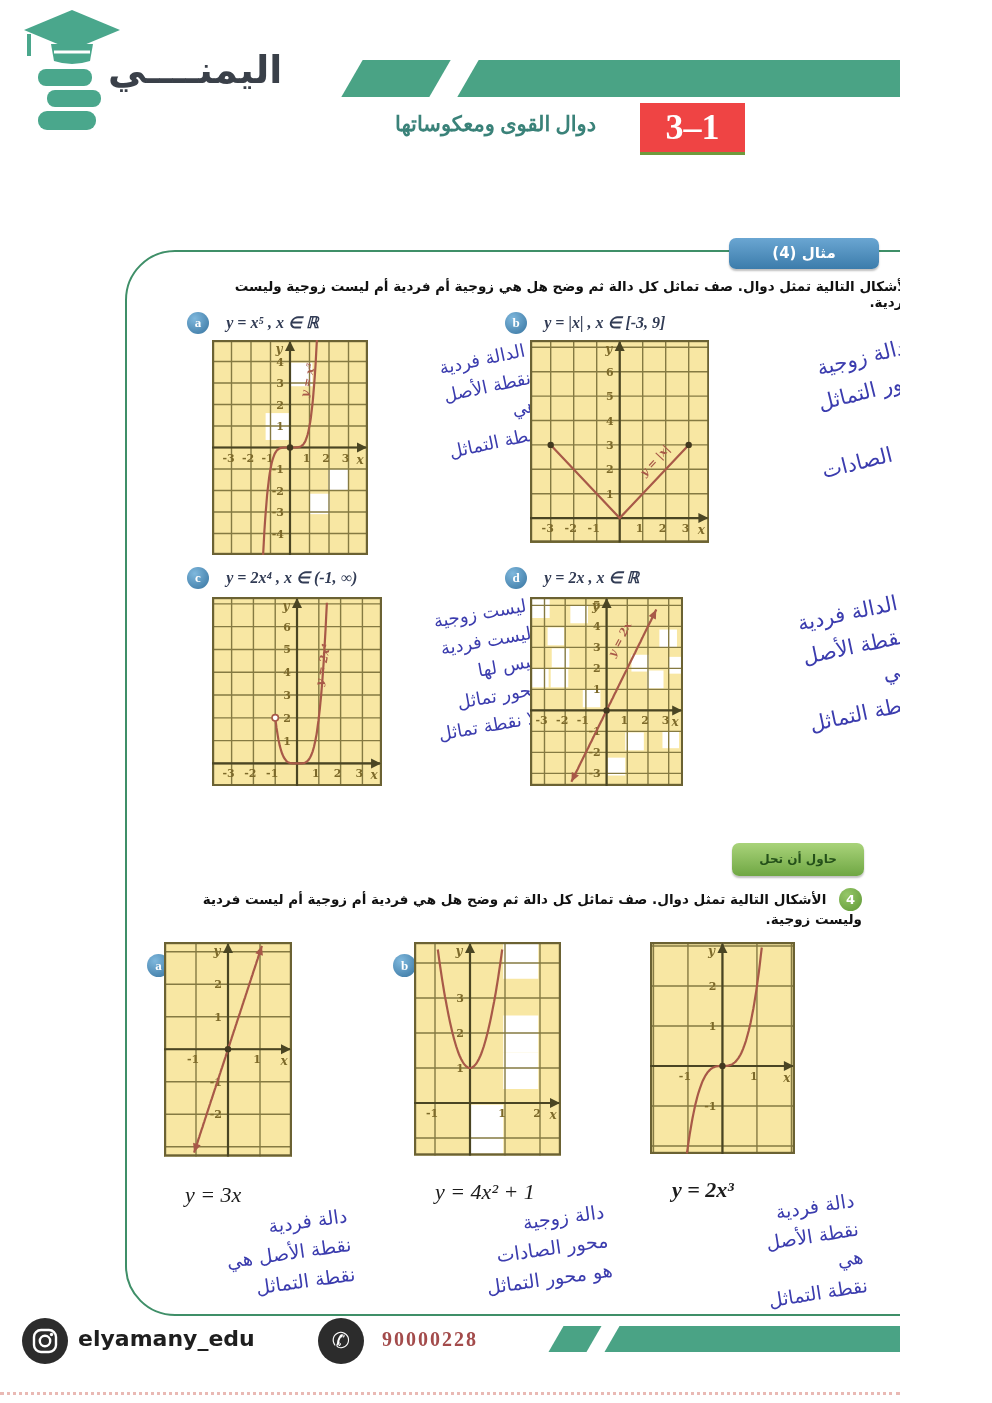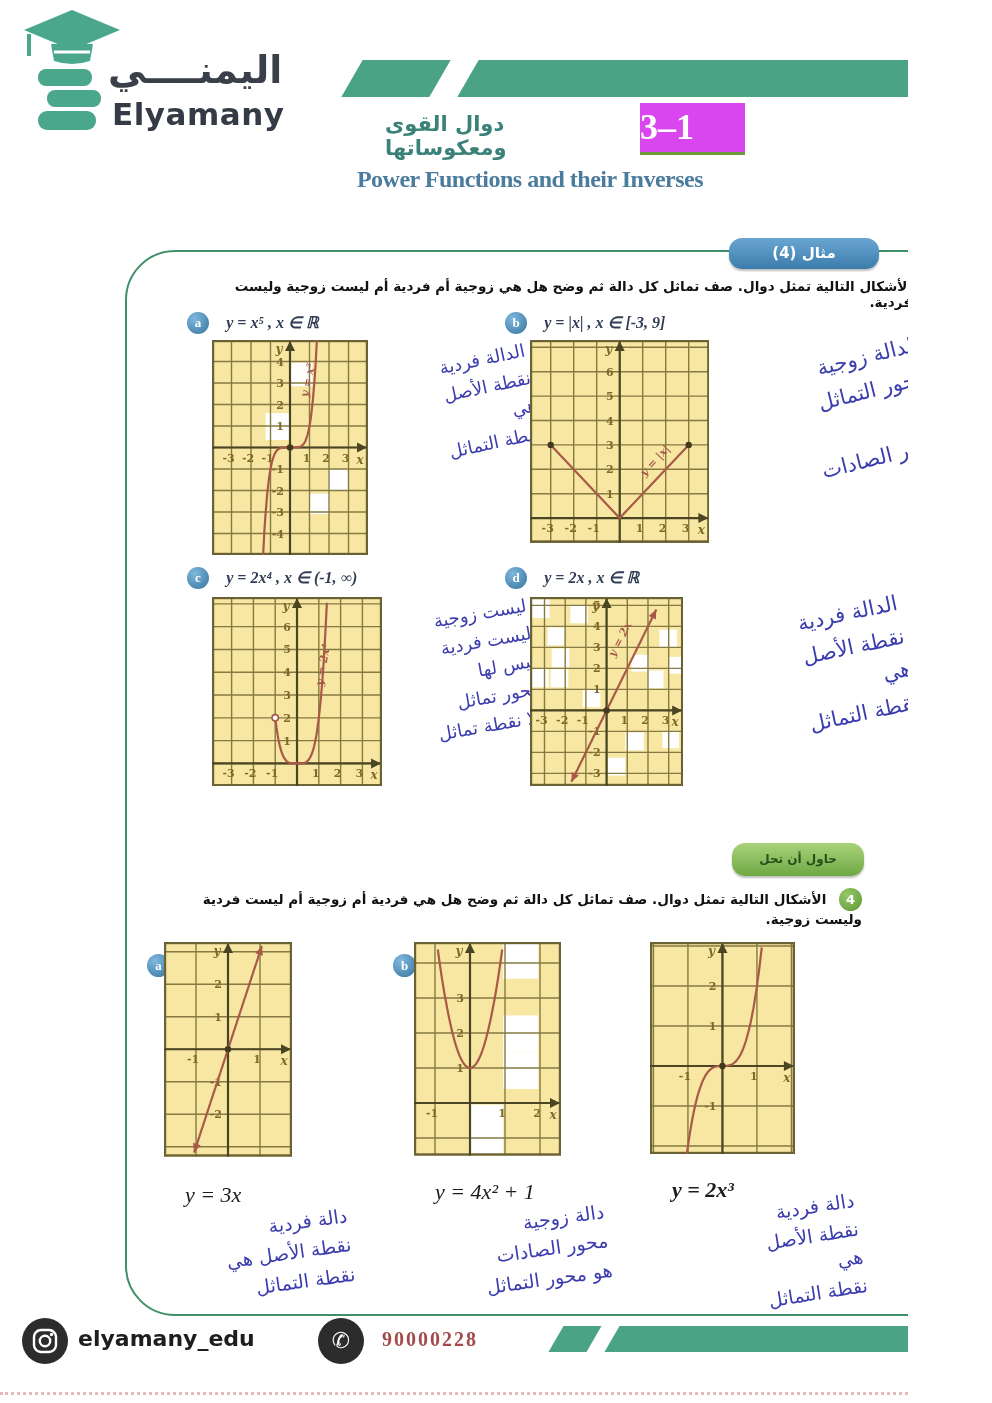--- a/index.html
+++ b/index.html
@@ -1,37 +1,37 @@
 <!DOCTYPE html>
 <html lang="ar"><head>
 <meta charset="utf-8">
 <style>
   html,body{margin:0;padding:0;background:#ffffff;}
   #page{position:relative;width:900px;height:1403px;background:#fff;overflow:hidden;
-        font-family:"DejaVu Sans",sans-serif;padding-left:8px;}
+        font-family:"DejaVu Sans",sans-serif;}
   .abs{position:absolute;}
 
   
   #logo-arabic{position:absolute;left:108px;top:48px;font-size:38px;font-weight:bold;color:#3a4049;direction:rtl;}
   #logo-latin{position:absolute;left:112px;top:96px;font-size:31px;font-weight:bold;color:#353b46;letter-spacing:.5px;}
   .banner{position:absolute;top:60px;height:37px;background:#4aa385;transform:skewX(-30deg);}
   #banner-small{left:352px;width:88px;}
   #banner-main{left:468px;width:560px;}
-  #lesson-box{position:absolute;left:640px;top:103px;width:105px;height:49px;background:#d946ef;
-      color:#fff;font-size:36px;font-weight:bold;line-height:49px;
+  #lesson-box{position:absolute;left:640px;top:103px;width:105px;height:49px;background:#ef4444;
+      color:#fff;font-size:36px;font-weight:bold;text-align:center;line-height:49px;
       border-bottom:3px solid #6f9a3c;font-family:"Liberation Serif",serif;}
-  #lesson-title-ar{position:absolute;left:385px;top:112px;width:235px;text-align:left;direction:rtl;
-      color:#3a8279;font-size:21px;font-weight:bold;}
+  #lesson-title-ar{position:absolute;left:395px;top:112px;width:235px;text-align:left;direction:rtl;
+      color:#3a8279;font-size:21px;font-weight:bold;font-family:Liberation Serif, serif;}
   #lesson-title-en{position:absolute;left:200px;top:166px;width:660px;text-align:center;
       color:#4b7b9d;font-size:24px;font-weight:bold;letter-spacing:-0.5px;font-family:"Liberation Serif",serif;}
 
   
   #main-box{position:absolute;left:125px;top:250px;width:835px;height:1062px;
       border:2px solid #3f8f68;border-radius:50px;background:#fff;}
-  .pill{position:absolute;text-align:center;color:#fff;font-weight:bold;border-radius:13px;}
+  .pill{position:absolute;text-align:center;color:#fff;font-weight:bold;border-radius:7px;}
   #example-badge{left:602px;top:-14px;width:150px;height:31px;line-height:31px;font-size:15px;
       background:linear-gradient(#6aa6d2,#3c7cab);box-shadow:0 2px 2px rgba(0,0,0,.25);}
   #try-badge{left:605px;top:591px;width:132px;height:33px;line-height:33px;font-size:12px;
       color:#24501a;background:linear-gradient(#a9d37a,#6fa743);box-shadow:0 2px 2px rgba(0,0,0,.25);}
   .instruction{position:absolute;direction:rtl;text-align:right;color:#111;font-size:13.5px;font-weight:bold;}
   #ex-instruction{left:95px;right:50px;top:26px;}
   #q4-row{left:55px;right:100px;top:636px;direction:rtl;}
   .numcircle{display:inline-block;width:23px;height:23px;border-radius:50%;color:#fff;text-align:center;
       line-height:23px;font-size:13px;font-weight:bold;vertical-align:middle;margin-left:8px;}
   .green-circle{background:radial-gradient(circle at 35% 30%,#96c768,#5f9836);}
@@ -67,28 +67,26 @@
   <svg class="abs" style="left:20px;top:8px" width="100" height="130" viewBox="0 0 100 130">
     <polygon points="52,2 100,22 52,42 4,22" fill="#4aa78c"></polygon>
     <line x1="9" y1="26" x2="9" y2="48" stroke="#4aa78c" stroke-width="4"></line>
     <path d="M31,36 L73,36 L70,53 Q52,59 34,53 Z" fill="#4aa78c"></path>
     <path d="M34,44 L70,44" stroke="#fff" stroke-width="3"></path>
     <rect x="18" y="61" width="54" height="17" rx="8" fill="#4aa78c"></rect>
     <rect x="27" y="82" width="54" height="17" rx="8" fill="#4aa78c"></rect>
     <rect x="18" y="103" width="58" height="19" rx="9" fill="#4aa78c"></rect>
   </svg>
   <div id="logo-arabic">اليمنــــي</div>
-  <div id="logo-latin">Elyamany</div>
 
   <div class="banner" id="banner-small"></div>
   <div class="banner" id="banner-main"></div>
 
   <div id="lesson-box">3–1</div>
   <div id="lesson-title-ar">دوال القوى ومعكوساتها</div>
-  <div id="lesson-title-en">Power Functions and their Inverses</div>
 
   <div id="main-box">
 
     <div class="pill" id="example-badge">مثال (4)</div>
     <div class="instruction" id="ex-instruction">الأشكال التالية تمثل دوال. صف تماثل كل دالة ثم وضح هل هي زوجية أم فردية أم ليست زوجية وليست فردية.</div>
 
     <div class="item-head" style="left:60px;top:60px">
       <span class="lett">a</span>
       <span class="eq">y = x⁵ ,  x ∈ ℝ</span>
     </div>

